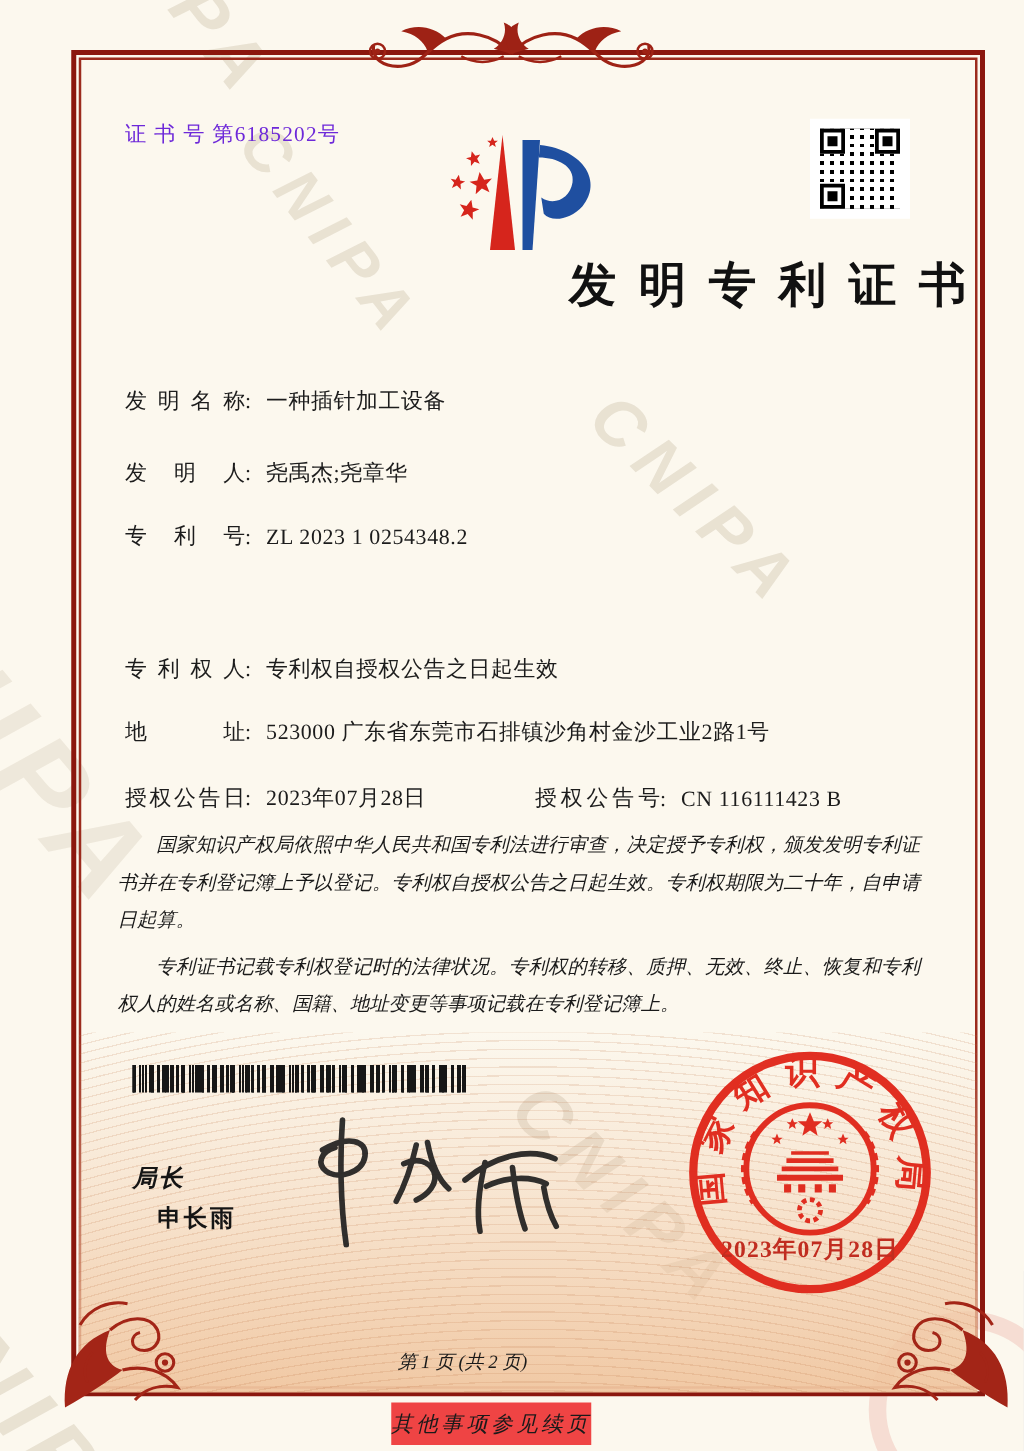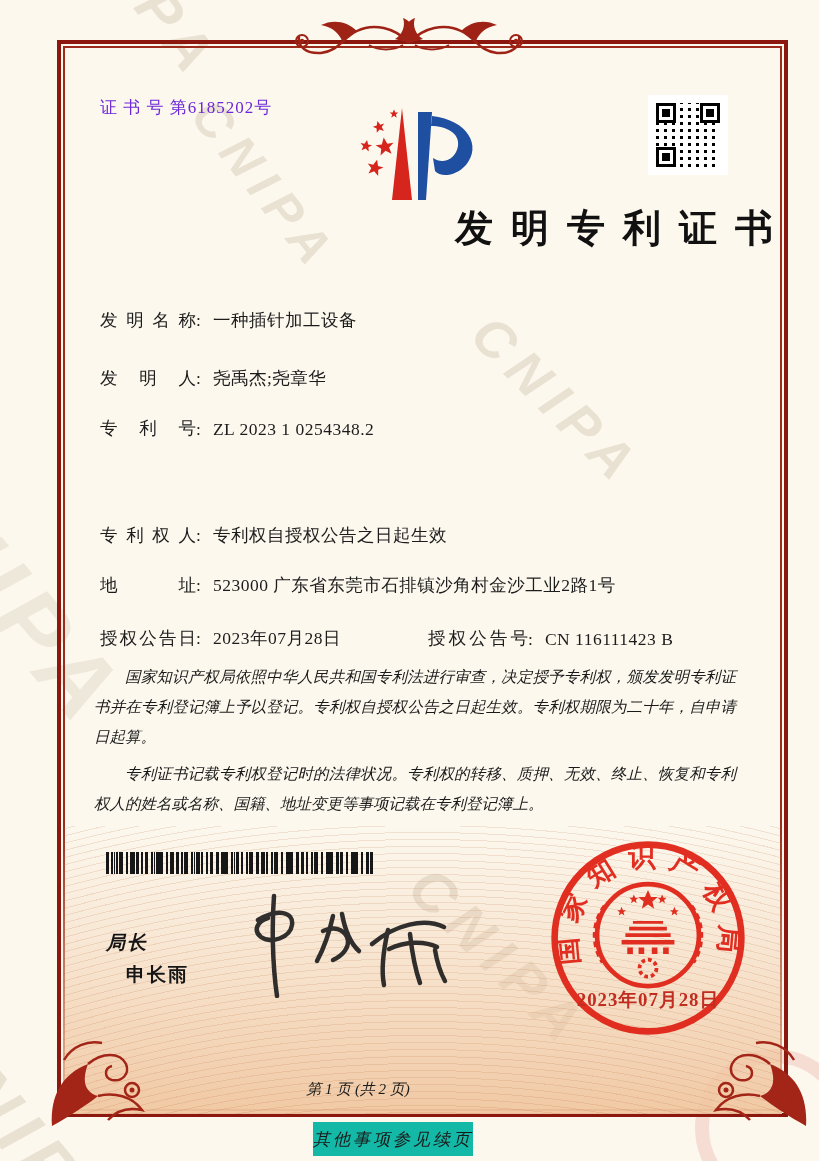--- a/index.html
+++ b/index.html
@@ -68,23 +68,23 @@
         repeating-linear-gradient(90deg,#161616 0 3px,rgba(0,0,0,0) 3px 13px);}
 
   .director-title{position:absolute;left:106px;top:930px;font-family:"Liberation Sans",sans-serif;
       font-weight:600;font-size:19px;color:#151515;letter-spacing:2px;font-style:italic;}
   .director-name{position:absolute;left:106px;top:962px;font-family:"Liberation Sans",sans-serif;
       font-weight:600;font-size:19px;color:#151515;letter-spacing:2px;margin-left:20px;}
   .sig{position:absolute;left:238px;top:890px;z-index:3;}
 
   .seal{position:absolute;left:548px;top:838px;width:200px;height:200px;z-index:3;opacity:.96;}
 
-  .page-info{position:absolute;left:268px;top:1080px;width:180px;text-align:center;font-size:15px;
+  .page-info{position:absolute;left:280px;top:1080px;width:180px;text-align:center;font-size:15px;
       font-style:italic;color:#1a1a1a;}
-  .cont-box{position:absolute;left:313px;top:1122px;width:160px;height:34px;background:#14b8a6;z-index:2;
+  .cont-box{position:absolute;left:313px;top:1122px;width:160px;height:34px;background:#ef4444;z-index:2;
       display:flex;align-items:center;justify-content:center;font-size:17px;font-style:italic;
       letter-spacing:3px;color:#1a1a1a;}
 
   .seal-ring{font-size:29px;font-weight:bold;letter-spacing:13px;fill:#e0271a;font-family:"Liberation Serif",serif;}
   .seal-date{font-size:20px;font-weight:bold;fill:#bf261a;letter-spacing:1px;font-family:"Liberation Serif",serif;}
 </style>
 </head>
 <body>
 
 <div class="page">

